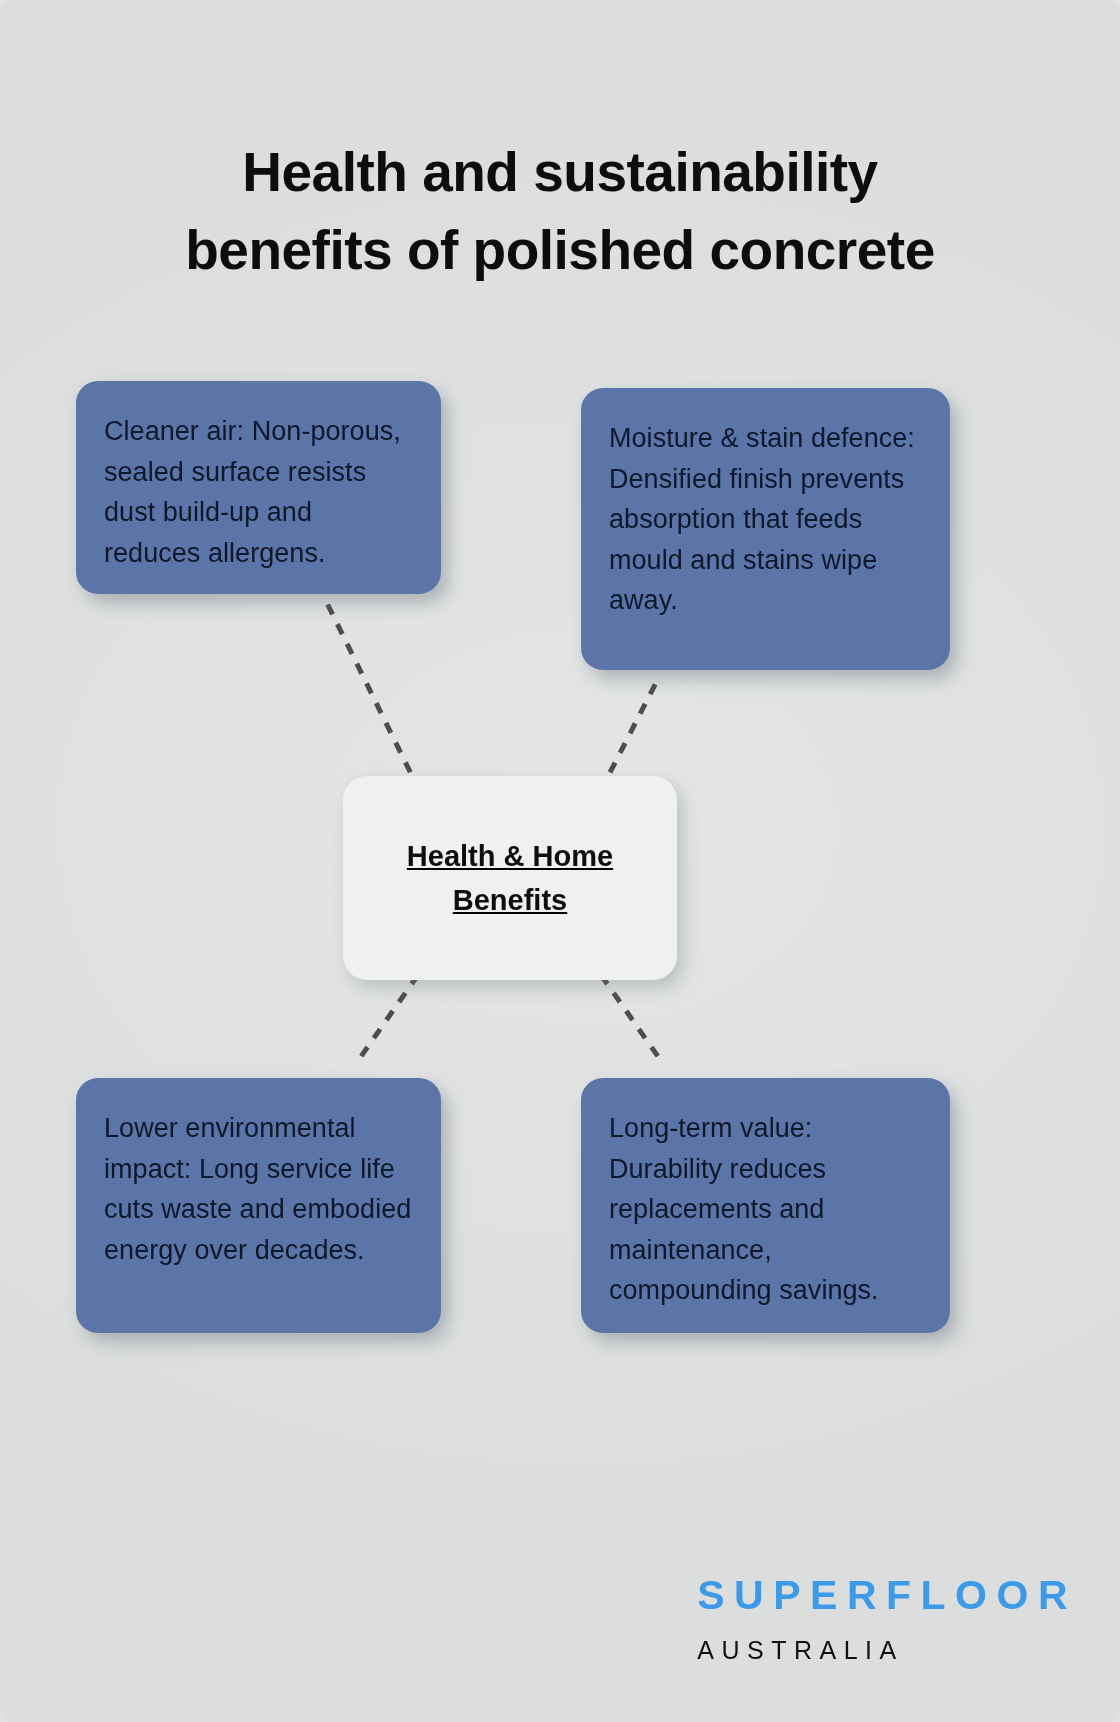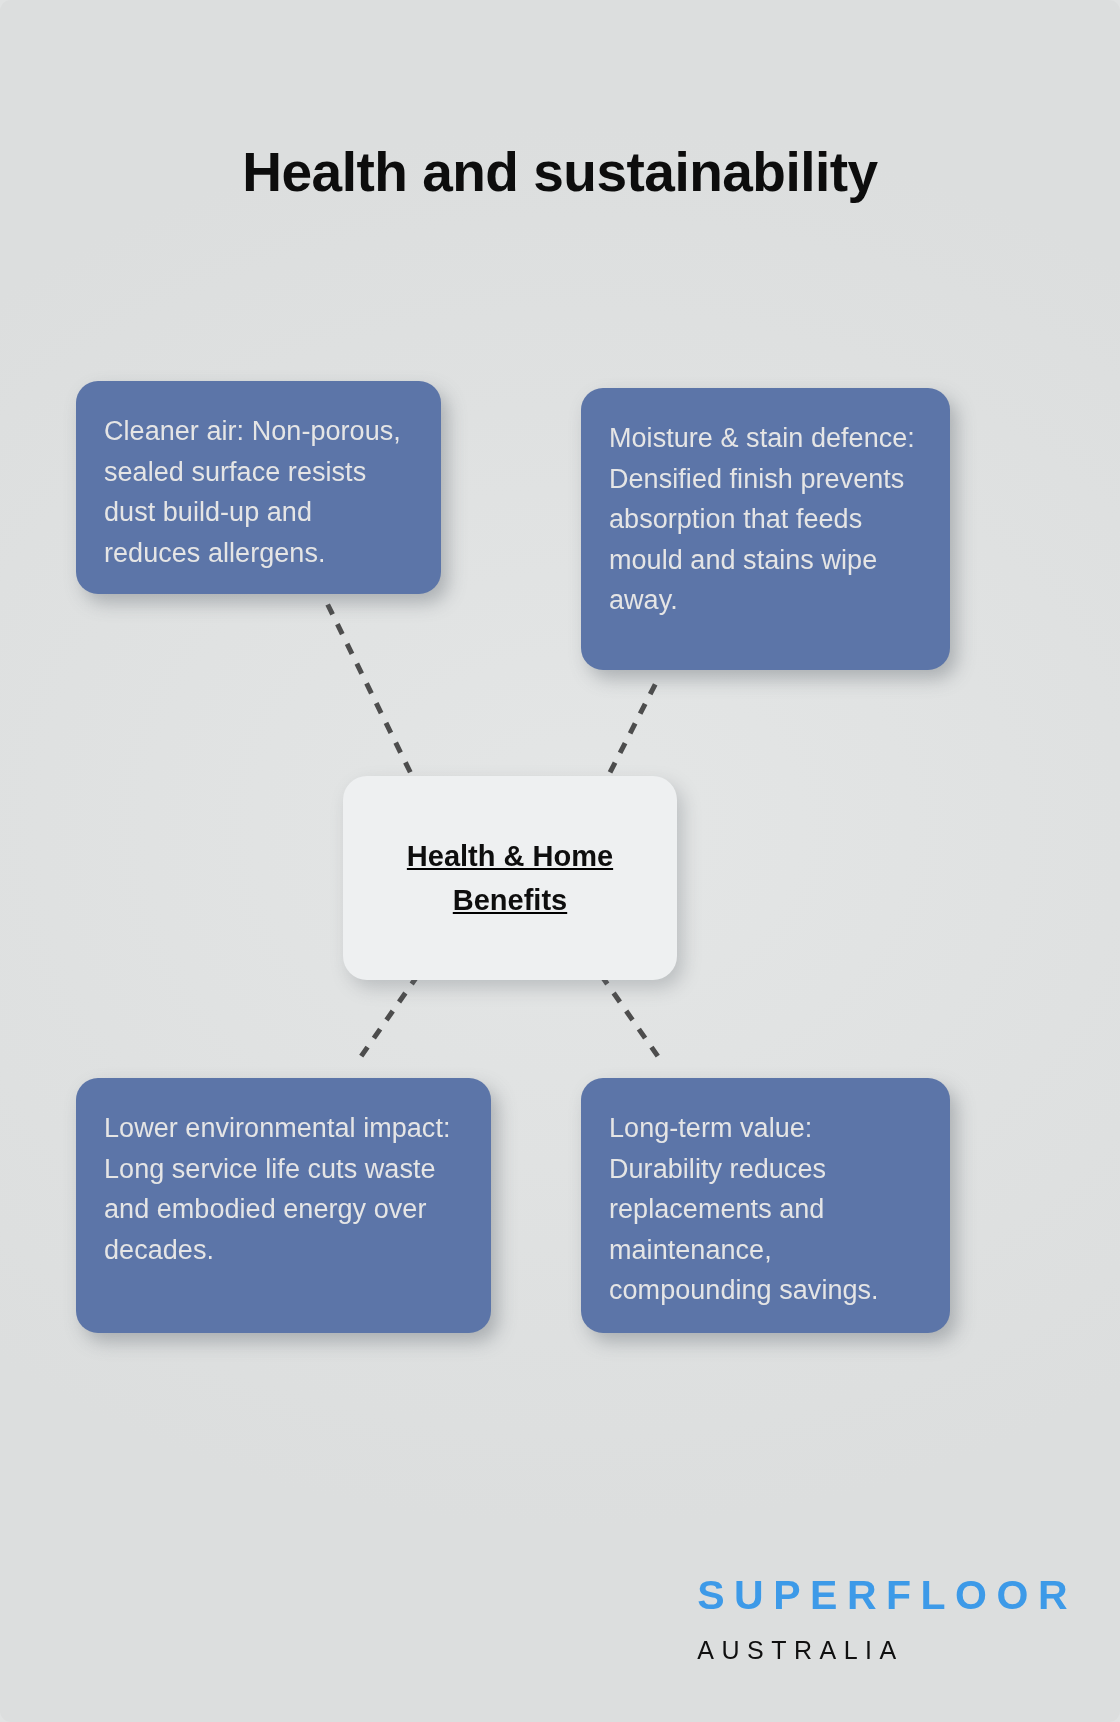--- a/index.html
+++ b/index.html
@@ -60,21 +60,21 @@
     border-radius: 22px;
     display: flex;
     align-items: flex-start;
   }
   .node-blue {
     background: #5c75a8;
     box-shadow: 7px 9px 18px rgba(100,108,115,0.42);
     padding: 30px 28px 26px 28px;
   }
   .node-blue .node-text {
-    color: #e5e5e5;
+    color: #0f172a;
     font-size: 27px;
     line-height: 1.50;
     letter-spacing: 0.05px;
   }
 
   .node-center {
     background: #eef0f1;
     box-shadow: 6px 8px 18px rgba(110,116,122,0.33);
     border-radius: 24px;
     align-items: center;
@@ -86,21 +86,21 @@
     color: #0e0e0e;
     font-size: 29px;
     font-weight: bold;
     line-height: 1.52;
   }
 
   
   #node-top-left     { left: 76px;  top: 381px;  width: 365px; height: 213px; }
   #node-top-right    { left: 581px; top: 388px;  width: 369px; height: 282px; }
   #node-center       { left: 343px; top: 776px;  width: 334px; height: 204px; text-decoration: underline; }
-  #node-bottom-left  { left: 76px;  top: 1078px; width: 415px; height: 255px; }
+  #node-bottom-left  { left: 76px;  top: 1078px; width: 365px; height: 255px; }
   #node-bottom-right { left: 581px; top: 1078px; width: 369px; height: 255px; }
 
   
   #logo {
     position: absolute;
     right: 52px;
     top: 1575px;
     text-align: left;
     user-select: none;
   }
@@ -126,20 +126,21 @@
     margin-right: -7px;
   }
 </style>
 </head>
 <body>
 
 <div id="infographic">
 
   <h1 class="title">
     <span class="line">Health and sustainability</span>
+    <span class="line">benefits of polished concrete</span>
   </h1>
 
   <svg id="connectors" viewBox="0 0 1120 1722" xmlns="http://www.w3.org/2000/svg">
     <line x1="420" y1="792" x2="324" y2="597"></line>
     <line x1="600" y1="792" x2="660" y2="675"></line>
     <line x1="418" y1="975" x2="355" y2="1065"></line>
     <line x1="601" y1="975" x2="664" y2="1065"></line>
   </svg>
 
   <div class="node node-blue" id="node-top-left">

